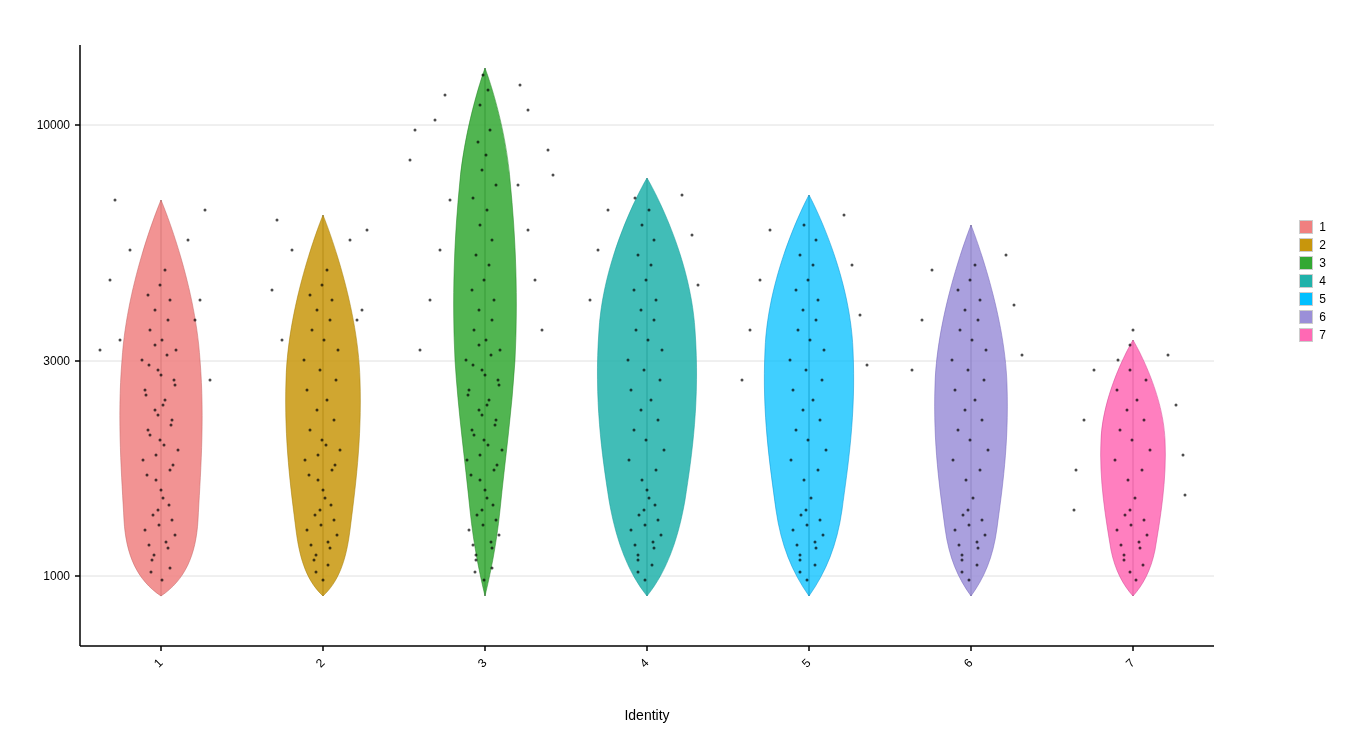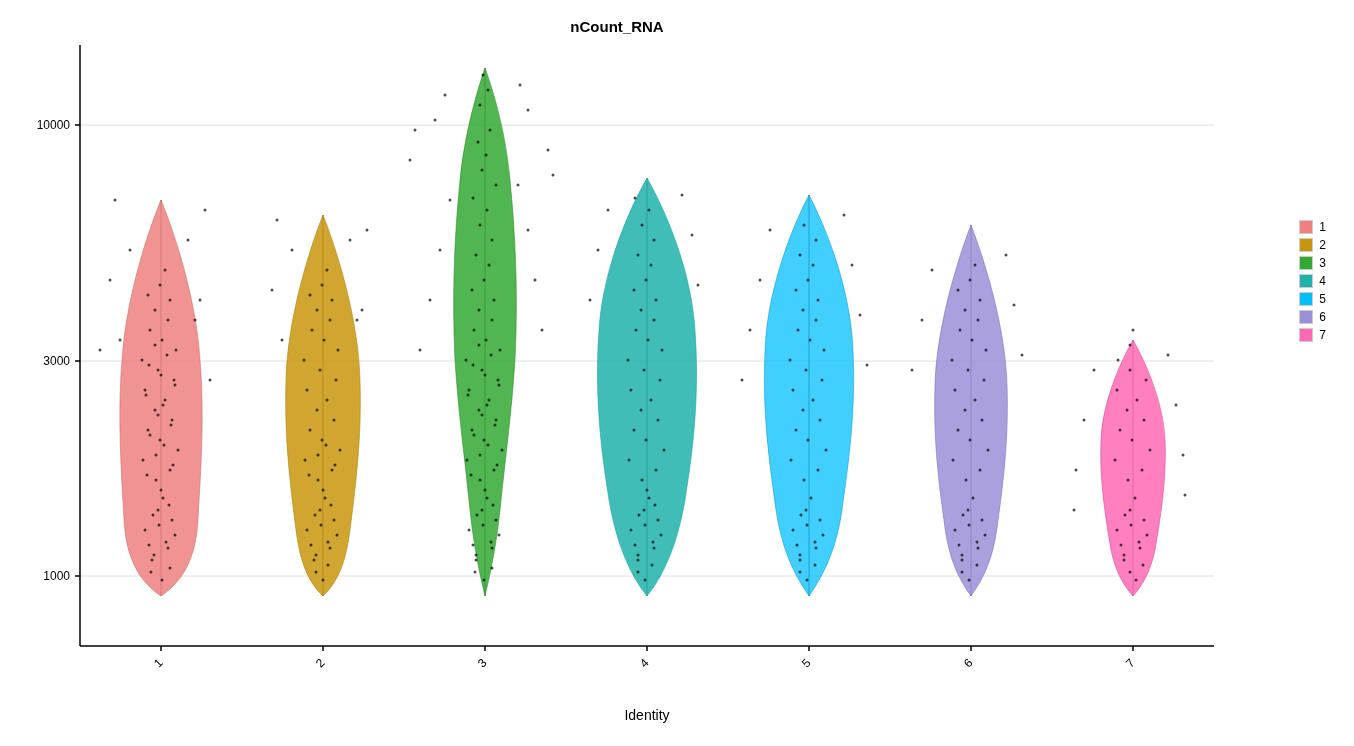--- a/index.html
+++ b/index.html
@@ -48,21 +48,20 @@
     .legend-color {
       width: 14px;
       height: 14px;
       border: 1px solid #ccc;
     }
   </style>
 </head>
 <body>
 
 <div class="chart-container">
-  <div class="chart-title">nCount_RNA</div>
 
   <svg id="main-chart" width="1354" height="746" xmlns="http://www.w3.org/2000/svg">
 
     <defs>
 
       <clipPath id="plotClip">
         <rect x="80" y="45" width="1134" height="601"></rect>
       </clipPath>
     </defs>
 

